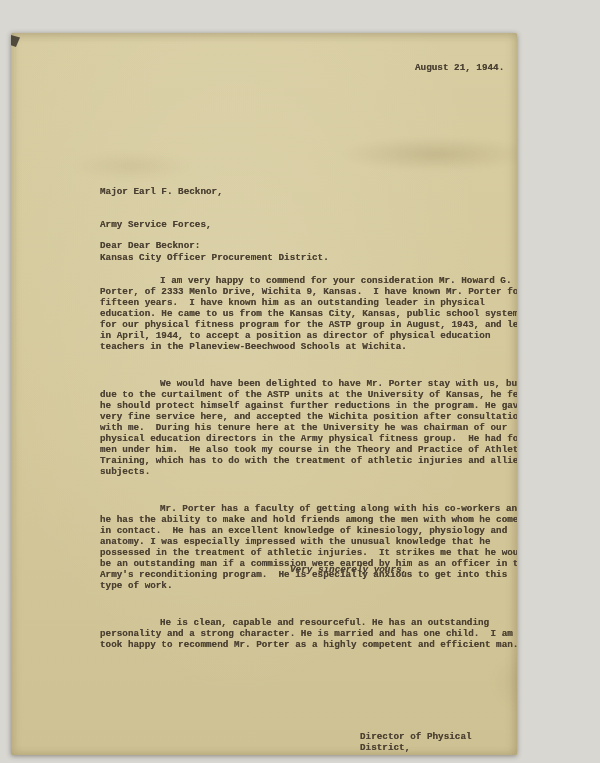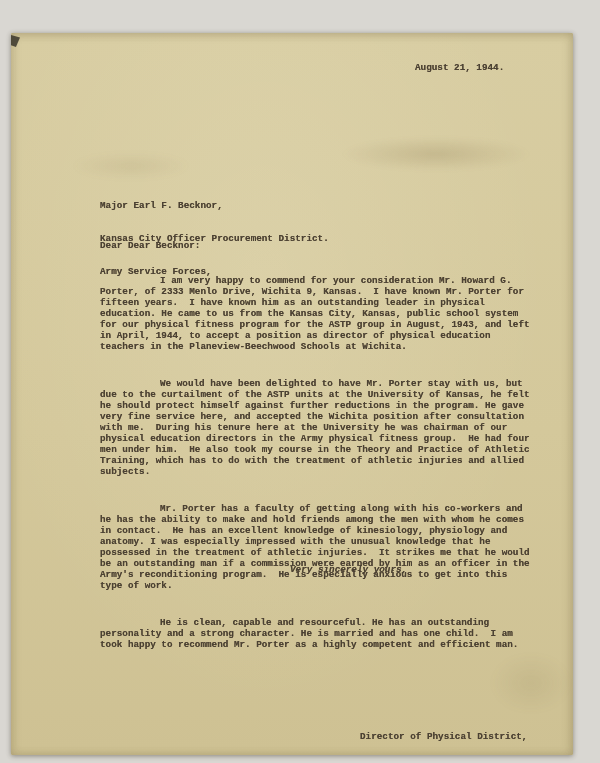--- a/index.html
+++ b/index.html
@@ -13,21 +13,21 @@
   }
   .scan {
     position: relative;
     width: 600px;
     height: 763px;
   }
   .paper {
     position: absolute;
     left: 11px;
     top: 33px;
-    width: 562px;
+    width: 506px;
     height: 722px;
     background:
       radial-gradient(ellipse at 45% 35%, rgba(255,252,235,0.12), rgba(0,0,0,0) 65%),
       linear-gradient(180deg, var(--paper, #d8cda2) 0%, #d4c89b 55%, #cec193 100%);
     box-shadow:
       0 1px 5px rgba(40,35,20,0.45),
       inset -3px 0 10px rgba(95,80,45,0.16),
       inset 0 3px 9px rgba(95,80,45,0.12),
       inset 3px 0 9px rgba(95,80,45,0.10);
     border-radius: 1px;
@@ -39,21 +39,21 @@
   .txt {
     position: absolute;
     font-size: 9.3px;
     line-height: 11px;
     font-weight: 700;
     letter-spacing: 0;
     text-shadow: 0 0 0.6px rgba(70,55,35,0.65);
     white-space: pre-wrap;
   }
   .date      { top: 29px;  left: 404px; }
-  .recipient { top: 145px; left: 89px; }
+  .recipient { top: 131px; left: 89px; }
   .salut     { top: 207px; left: 89px; }
   .bodytext  { top: 220px; left: 89px; width: 430px; }
   .bodytext p {
     margin: 0 0 4px 0;
     text-indent: 60px;
     white-space: pre-wrap;
   }
   .closing   { top: 531px; left: 279px; font-style: italic; }
   .sigblock  { top: 676px; left: 349px; }
   .initials  { top: 687px; left: 57px; margin-top: 46px; }
@@ -93,22 +93,22 @@
 
     <div class="corner-mark"></div>
     <div class="stain stain-1"></div>
     <div class="stain stain-2"></div>
     <div class="stain stain-3"></div>
 
     <div class="txt date">August 21, 1944.</div>
 
     <div class="txt recipient">
       <div>Major Earl F. Becknor,</div>
+      <div>Army Service Forces,</div>
       <div>Kansas City Officer Procurement District.</div>
-      <div>Army Service Forces,</div>
     </div>
 
     <div class="txt salut">Dear Dear Becknor:</div>
 
     <div class="txt bodytext">
       <p>I am very happy to commend for your consideration Mr. Howard G. Porter, of 2333 Menlo Drive, Wichita 9, Kansas.  I have known Mr. Porter for fifteen years.  I have known him as an outstanding leader in physical education. He came to us from the Kansas City, Kansas, public school system for our physical fitness program for the ASTP group in August, 1943, and left in April, 1944, to accept a position as director of physical education teachers in the Planeview-Beechwood Schools at Wichita.</p>
       <p>We would have been delighted to have Mr. Porter stay with us, but due to the curtailment of the ASTP units at the University of Kansas, he felt he should protect himself against further reductions in the program. He gave very fine service here, and accepted the Wichita position after consultation with me.  During his tenure here at the University he was chairman of our physical education directors in the Army physical fitness group.  He had four men under him.  He also took my course in the Theory and Practice of Athletic Training, which has to do with the treatment of athletic injuries and allied subjects.</p>
       <p>Mr. Porter has a faculty of getting along with his co-workers and he has the ability to make and hold friends among the men with whom he comes in contact.  He has an excellent knowledge of kinesiology, physiology and anatomy. I was especially impressed with the unusual knowledge that he possessed in the treatment of athletic injuries.  It strikes me that he would be an outstanding man if a commission were earned by him as an officer in the Army's reconditioning program.  He is especially anxious to get into this type of work.</p>
       <p>He is clean, capable and resourceful. He has an outstanding personality and a strong character. He is married and has one child.  I am took happy to recommend Mr. Porter as a highly competent and efficient man.</p>
     </div>

